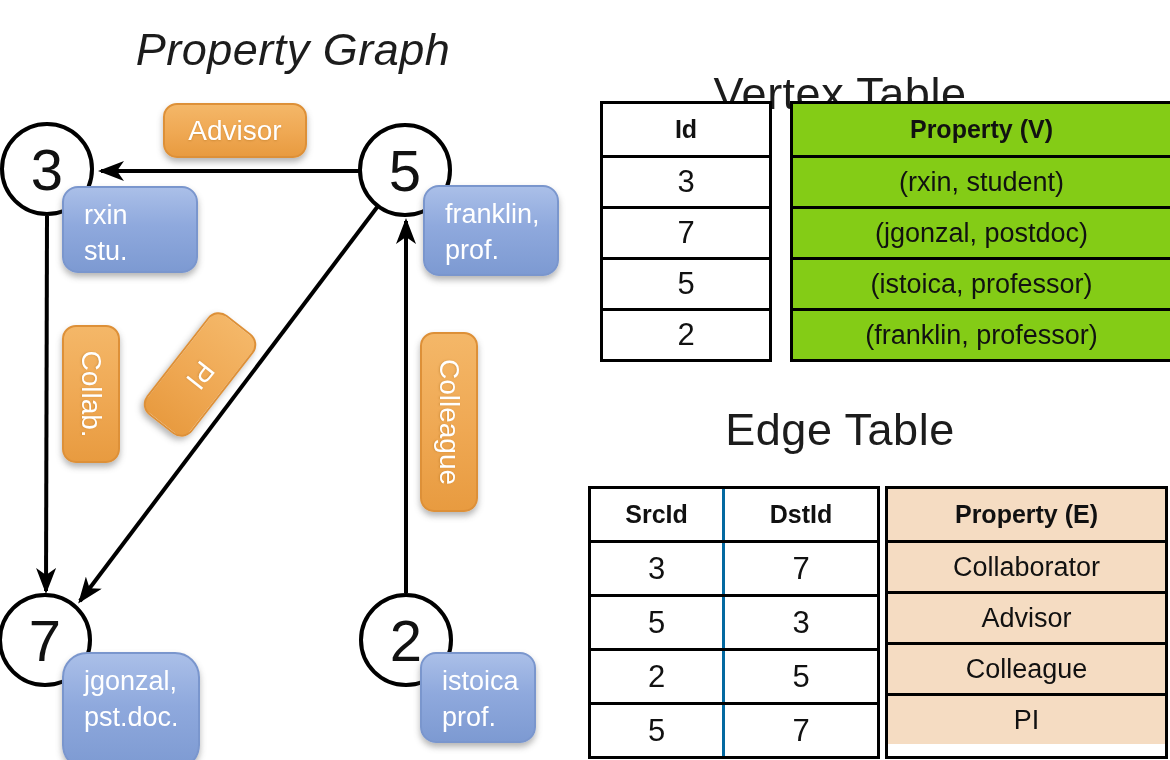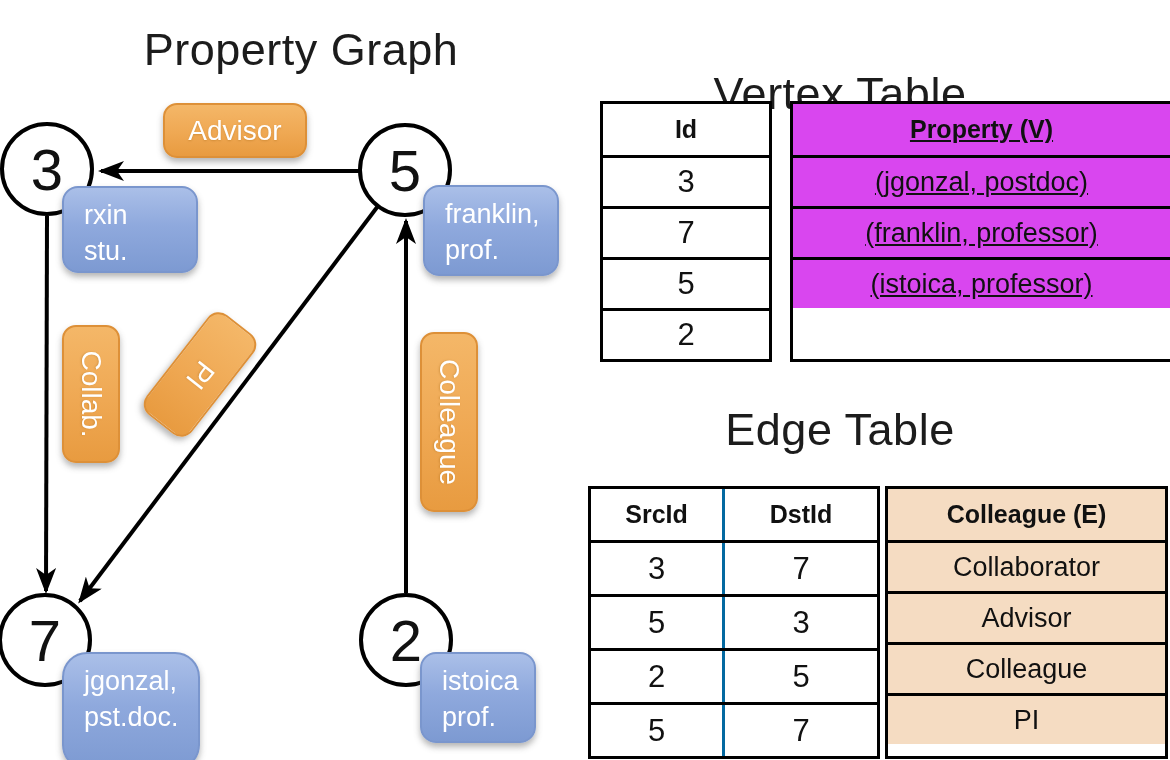--- a/index.html
+++ b/index.html
@@ -5,21 +5,21 @@
   * { margin:0; padding:0; box-sizing:border-box; }
   html,body { background:#ffffff; }
   .canvas {
     position:relative; width:1170px; height:760px; background:#ffffff;
     font-family:"Liberation Sans", sans-serif; overflow:hidden;
   }
   .slide-title {
     position:absolute; text-align:center; font-size:45px; font-weight:400;
     color:#1c1c1c; letter-spacing:0.5px; white-space:nowrap;
   }
-  #graph-title   { left:16px;   top:24px; width:570px; }
+  #graph-title   { left:8px;   top:24px; width:570px;font-style:italic; }
   #vertex-title  { left:550px; top:24px; width:580px;margin-top:44px; }
   #edge-title    { left:550px; top:404px; width:580px; }
 
   svg.graph-svg { position:absolute; left:0; top:0; }
   .edge-line { stroke:#000; stroke-width:4; fill:none; }
   .node-circle { fill:#fff; stroke:#000; stroke-width:4; }
 
   .node-num {
     position:absolute; width:90px; height:90px;
     display:flex; align-items:center; justify-content:center;
@@ -64,21 +64,21 @@
   .tcol .cell {
     height:51px; display:flex; align-items:center; justify-content:center;
     border-top:3px solid #000; font-size:27px; color:#111; white-space:nowrap;
   }
   .tcol .cell:first-child { border-top:none; }
   .tcol .cell.hdr { font-weight:bold; font-size:25px; }
   .tcol .cell.num { font-size:31px; }
 
   #vt-id   { width:172px; }
   #vt-prop { width:383px; }
-  #vt-prop .cell { background:#d946ef;text-decoration:underline; }
+  #vt-prop .cell { background:#84cc16; }
 
   #et-ids  { width:292px; }
   #et-ids .row { display:grid; grid-template-columns:131px 1fr; border-top:3px solid #000; }
   #et-ids .row:first-child { border-top:none; }
   #et-ids .row .cell { border-top:none; }
   #et-ids .row .cell:last-child { border-left:3px solid #0369a1; }
   #et-prop { width:283px; }
   #et-prop .cell { background:#f5dcc2; }
 </style>
 </head>
@@ -144,23 +144,24 @@
   <div class="tbl-wrap" id="vertex-table-wrap">
     <div class="tcol" id="vt-id">
       <div class="cell hdr">Id</div>
       <div class="cell num">3</div>
       <div class="cell num">7</div>
       <div class="cell num">5</div>
       <div class="cell num">2</div>
     </div>
     <div class="tcol" id="vt-prop">
       <div class="cell hdr">Property (V)</div>
+      <div class="cell">(rxin, student)</div>
       <div class="cell">(jgonzal, postdoc)</div>
+      <div class="cell">(istoica, professor)</div>
       <div class="cell">(franklin, professor)</div>
-      <div class="cell">(istoica, professor)</div>
     </div>
   </div>
 
   <div class="tbl-wrap" id="edge-table-wrap">
     <div class="tcol" id="et-ids">
       <div class="row">
         <div class="cell hdr">SrcId</div>
         <div class="cell hdr">DstId</div>
       </div>
       <div class="row">
@@ -174,21 +175,21 @@
       <div class="row">
         <div class="cell num">2</div>
         <div class="cell num">5</div>
       </div>
       <div class="row">
         <div class="cell num">5</div>
         <div class="cell num">7</div>
       </div>
     </div>
     <div class="tcol" id="et-prop">
-      <div class="cell hdr">Colleague (E)</div>
+      <div class="cell hdr">Property (E)</div>
       <div class="cell">Collaborator</div>
       <div class="cell">Advisor</div>
       <div class="cell">Colleague</div>
       <div class="cell">PI</div>
     </div>
   </div>
 
 </div>
 
 </body></html>

